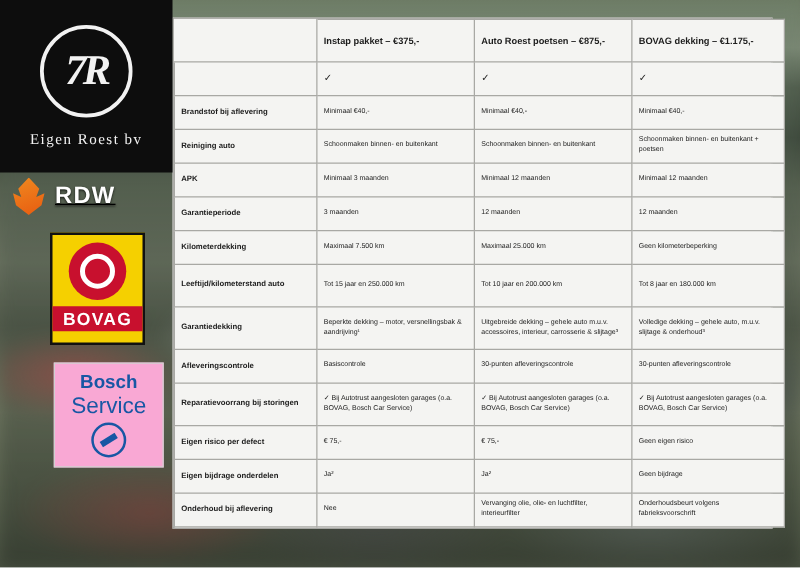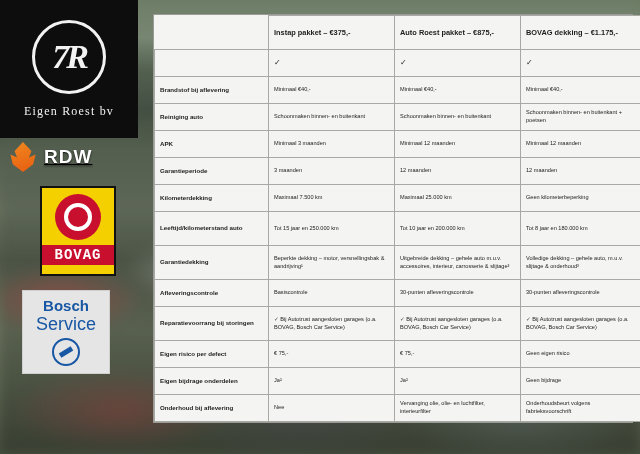--- a/index.html
+++ b/index.html
@@ -119,26 +119,25 @@
   .bovag-word {
     margin-top: 5px;
     background: #c8102e;
     color: #ffffff;
     font-weight: bold;
     font-size: 14px;
     letter-spacing: 1px;
     padding: 2px 8px;
     width: 100%;
     text-align: center;
-    font-family: Liberation Mono, monospace;
   }
   .logo-bosch {
-    position: absolute; left: 22px; top: 290px;
+    position: absolute; left: 43px; top: 290px;
     width: 88px; height: 84px;
-    background: #e5e5e5;
+    background: #f9a8d4;
     border: 1px solid #d0d0d0;
     display: flex; flex-direction: column;
     align-items: center; justify-content: center;
     gap: 2px;
   }
   .bosch-word {
     color: #1857a4;
     font-weight: bold;
     font-size: 15px;
     line-height: 1;
@@ -160,21 +159,21 @@
     position: absolute;
     left: 50%; top: 50%;
     width: 14px; height: 5px;
     background: #1857a4;
     transform: translate(-50%,-50%) rotate(-32deg);
   }
 
   
   .table-wrap {
     position: absolute;
-    left: 153px; top: 14px;
+    left: 138px; top: 14px;
     width: 480px;
     z-index: 4;
     background: #f4f4f2;
     border: 1px solid #9a9a96;
   }
   table {
     border-collapse: collapse;
     width: 100%;
     table-layout: fixed;
   }
@@ -247,21 +246,21 @@
       <colgroup>
         <col class="c0">
           <col class="c1">
           <col class="c2">
           <col class="c3">
       </colgroup>
       <thead>
         <tr>
           <th class="blank"></th>
           <th>Instap pakket – €375,-</th>
-          <th>Auto Roest pakket – €875,-</th>
+          <th>Auto Roest poetsen – €875,-</th>
           <th>BOVAG dekking – €1.175,-</th>
         </tr>
       </thead>
       <tbody id="tbody">
           <tr>
             <td class="rowhead"></td>
             <td class="check">✓</td>
             <td class="check">✓</td>
             <td class="check">✓</td>
           </tr>

